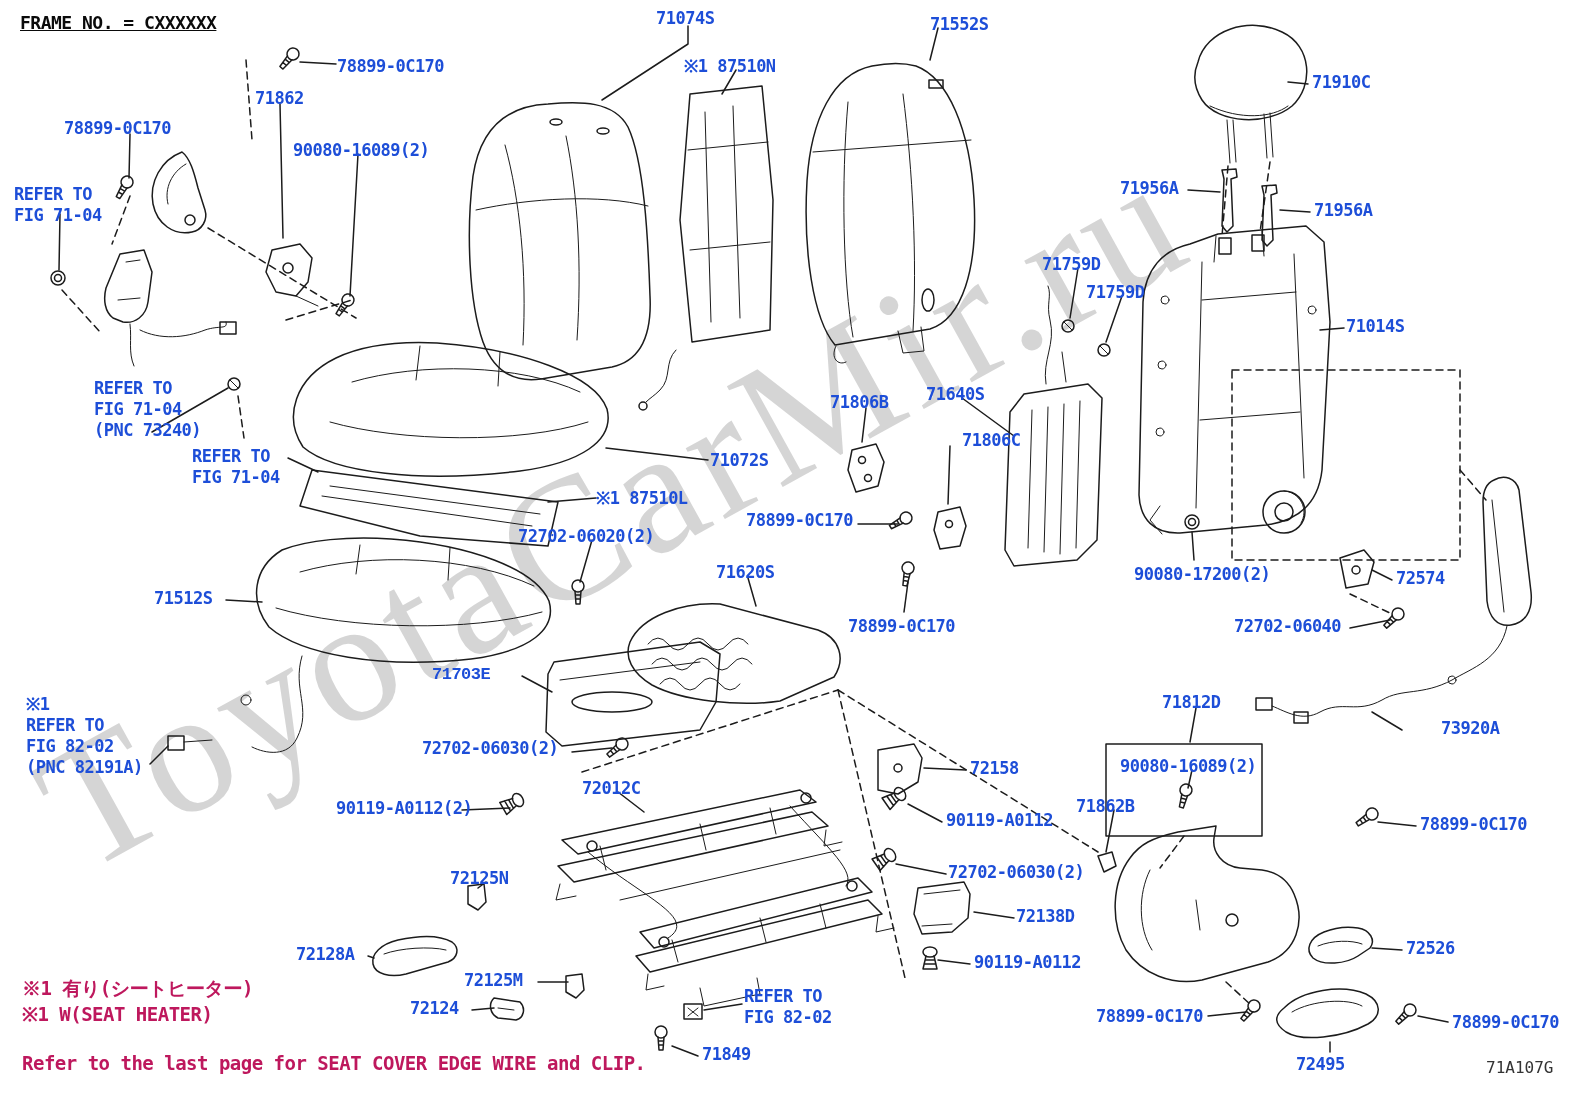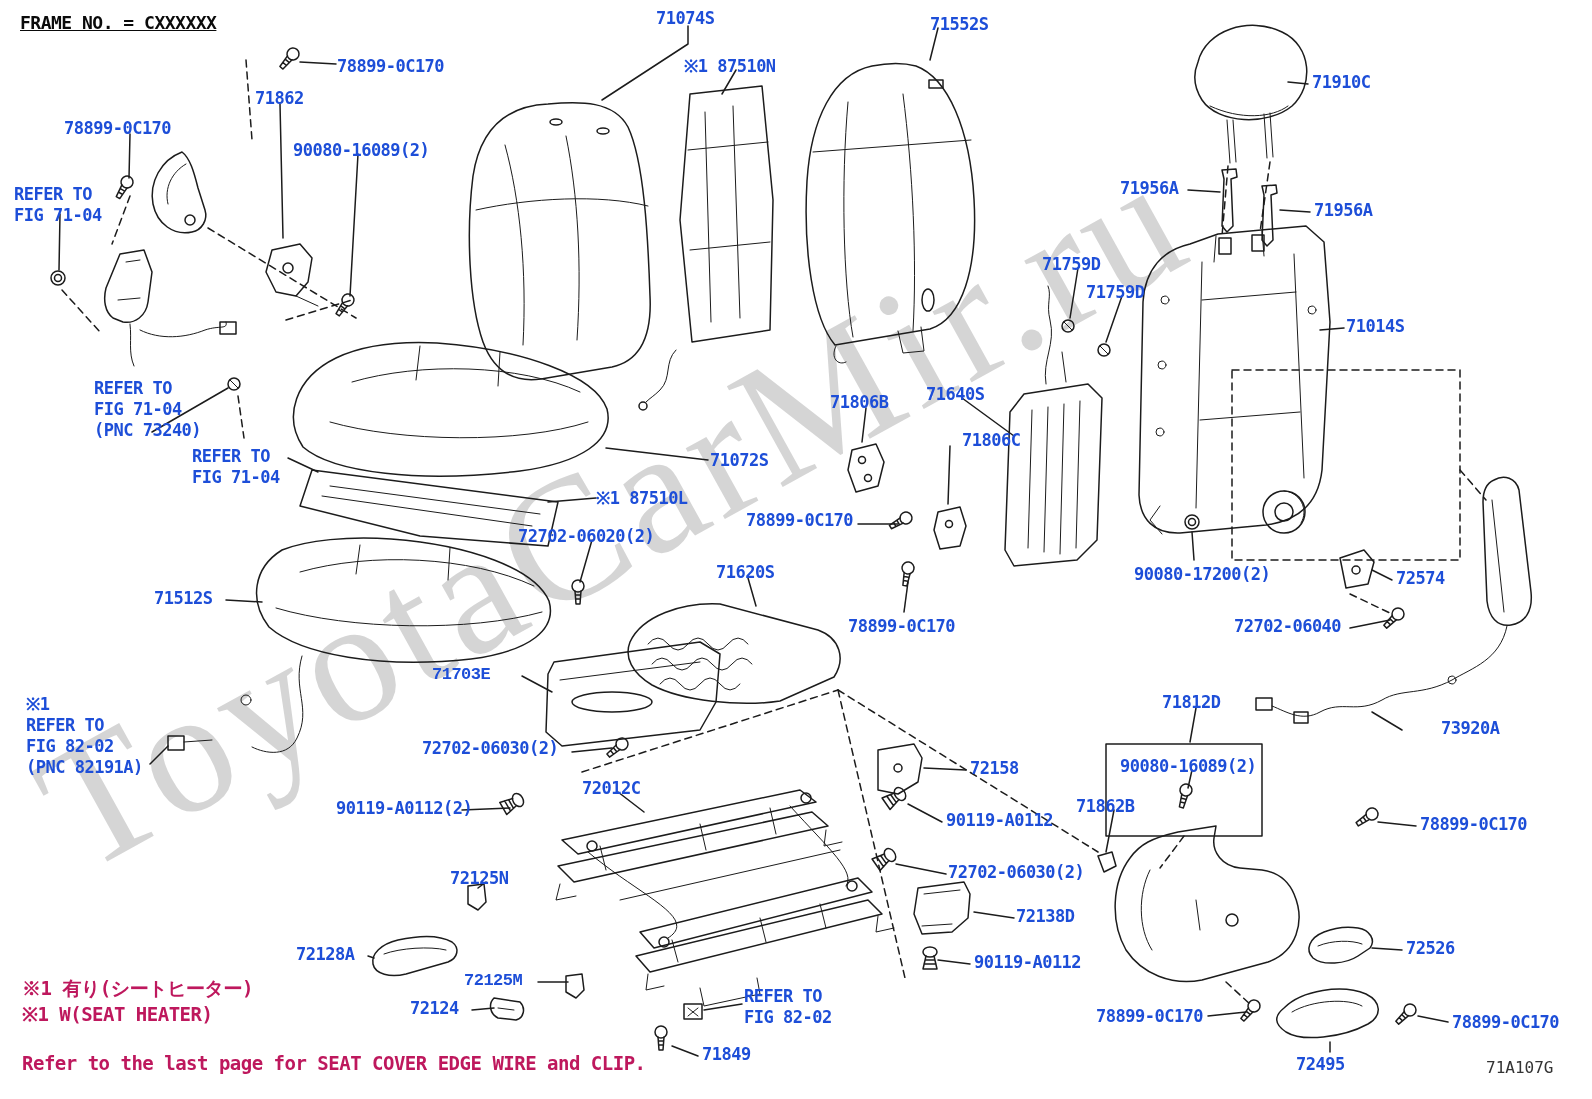--- a/index.html
+++ b/index.html
@@ -426,21 +426,21 @@
     <div class="part-label" style="left: 582px; top: 778px;">72012C</div>
     <div class="part-label" style="left: 1076px; top: 796px;">71862B</div>
     <div class="part-label" style="left: 946px; top: 810px;">90119-A0112</div>
     <div class="part-label" style="left: 336px; top: 798px;">90119-A0112(2)</div>
     <div class="part-label" style="left: 1420px; top: 814px;">78899-0C170</div>
     <div class="part-label" style="left: 948px; top: 862px;">72702-06030(2)</div>
     <div class="part-label" style="left: 450px; top: 868px;">72125N</div>
     <div class="part-label" style="left: 1016px; top: 906px;">72138D</div>
     <div class="part-label" style="left: 296px; top: 944px;">72128A</div>
     <div class="part-label" style="left: 974px; top: 952px;">90119-A0112</div>
-    <div class="part-label" style="left: 464px; top: 970px; font-family: Liberation Mono, monospace;">72125M</div>
+    <div class="part-label" style="left: 464px; top: 970px;">72125M</div>
     <div class="part-label" style="left: 1406px; top: 938px;">72526</div>
     <div class="part-label" style="left: 410px; top: 998px;">72124</div>
     <div class="part-label" style="left: 744px; top: 986px;">REFER TO
 FIG 82-02</div>
     <div class="part-label" style="left: 1096px; top: 1006px;">78899-0C170</div>
     <div class="part-label" style="left: 1452px; top: 1012px;">78899-0C170</div>
     <div class="part-label" style="left: 702px; top: 1044px;">71849</div>
     <div class="part-label" style="left: 1296px; top: 1054px;">72495</div>
 
   <div class="note" style="left:22px; top:976px">※1 有り(シートヒーター)</div>

